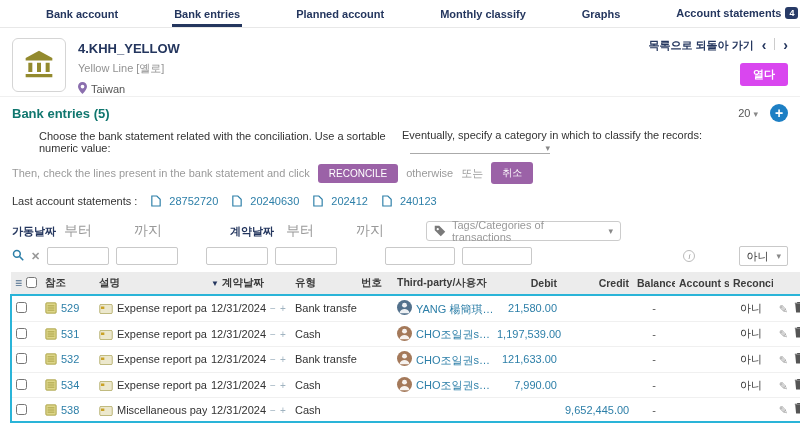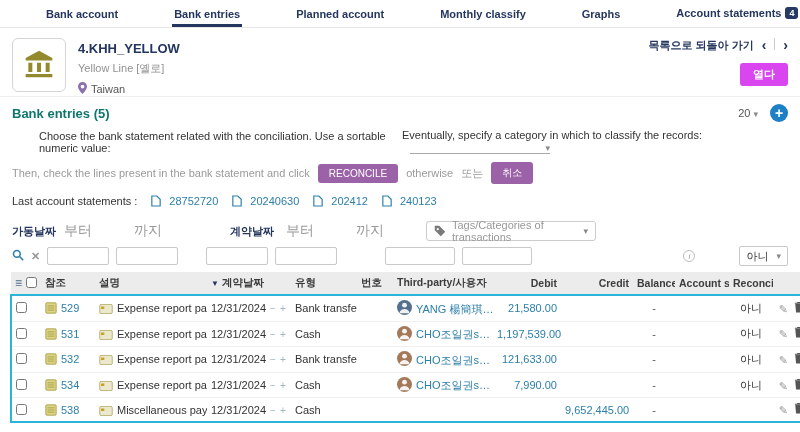--- a/index.html
+++ b/index.html
@@ -35,21 +35,21 @@
   .instr-row { display:flex; justify-content:space-between; align-items:flex-end; padding:2px 12px 6px; color:#333;margin-left:27px; }
   .uline { display:inline-block; width:140px; border-bottom:1px solid #aaa; margin-left:8px; text-align:right; height:13px; cursor:pointer; }
   .action-row { display:flex; align-items:center; gap:8px; padding:2px 12px 7px; color:#9a9a9a; }
   .btn-purple { background:#9b62a7; color:#fff; font-weight:normal; font-size:10px; padding:4px 11px; border-radius:3px; cursor:pointer; white-space:nowrap; }
   .stmt-row { display:flex; align-items:center; gap:14px; padding:4px 12px 9px; }
   .stmt-link { color:#2d7fa8; display:inline-flex; gap:4px; align-items:center; cursor:pointer; }
   
   .filterA { display:flex; align-items:center; padding:5px 12px 2px; }
   .fl-bold { color:#24365e; font-weight:bold; }
   .fl-gray { color:#999; font-size:14px; }
-  .tags-select { border:1px solid #ccc; border-radius:3px; height:20px; display:inline-flex; align-items:center; gap:6px; padding:0 7px; color:#999; width:170px; margin-left:28px; cursor:pointer; }
+  .tags-select { border:1px solid #ccc; border-radius:3px; height:20px; display:inline-flex; align-items:center; gap:6px; padding:0 7px; color:#999; width:195px; margin-left:28px; cursor:pointer; }
   .filterB { display:flex; align-items:center; padding:3px 12px 6px; gap:7px; }
   .f-input { height:18px; border:1px solid #c9c9c9; border-radius:2px; width:62px; outline:none; }
   .mini-select { border:1px solid #c9c9c9; border-radius:2px; height:20px; padding:0 6px; display:inline-flex; align-items:center; gap:8px; color:#333; cursor:pointer; background:#fff; }
   .info-dot { width:12px; height:12px; border:1px solid #bbb; border-radius:50%; color:#999; font-size:8px; display:inline-flex; align-items:center; justify-content:center; font-style:italic; }
   
   .tblwrap { margin:0 10px; }
   table { width:100%; border-collapse:collapse; table-layout:fixed; }
   th { background:#ececec; font-size:10.5px; color:#3c3c3c; text-align:left; padding:4px 4px; font-weight:bold; white-space:nowrap; overflow:hidden; }
   td { padding:4px 4px; border-top:1px solid #f0f0f0; white-space:nowrap; overflow:hidden; }
   tbody.hl { border:2px solid #2ab4d8; }

